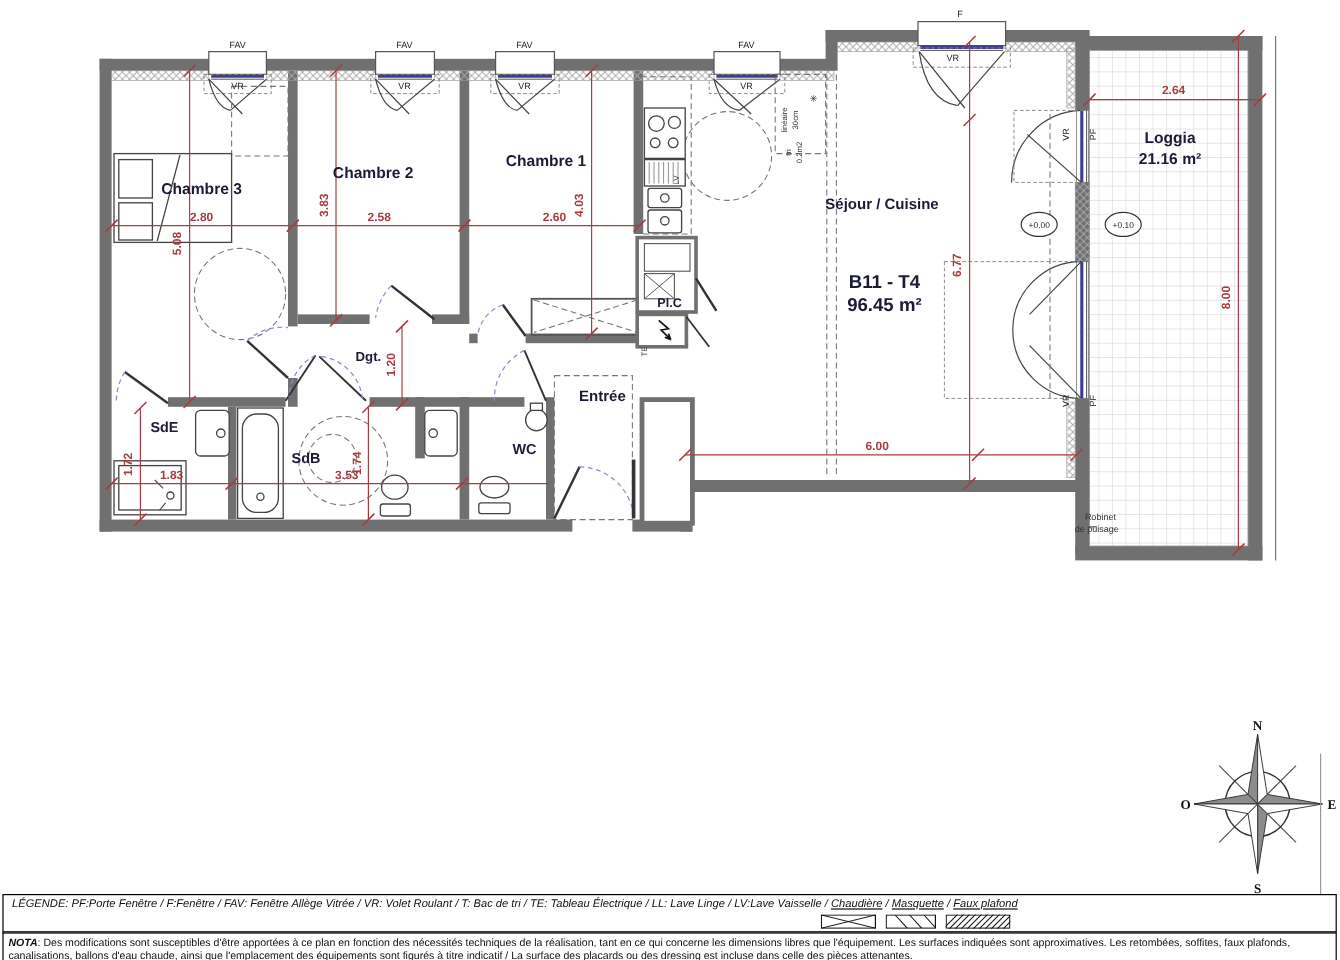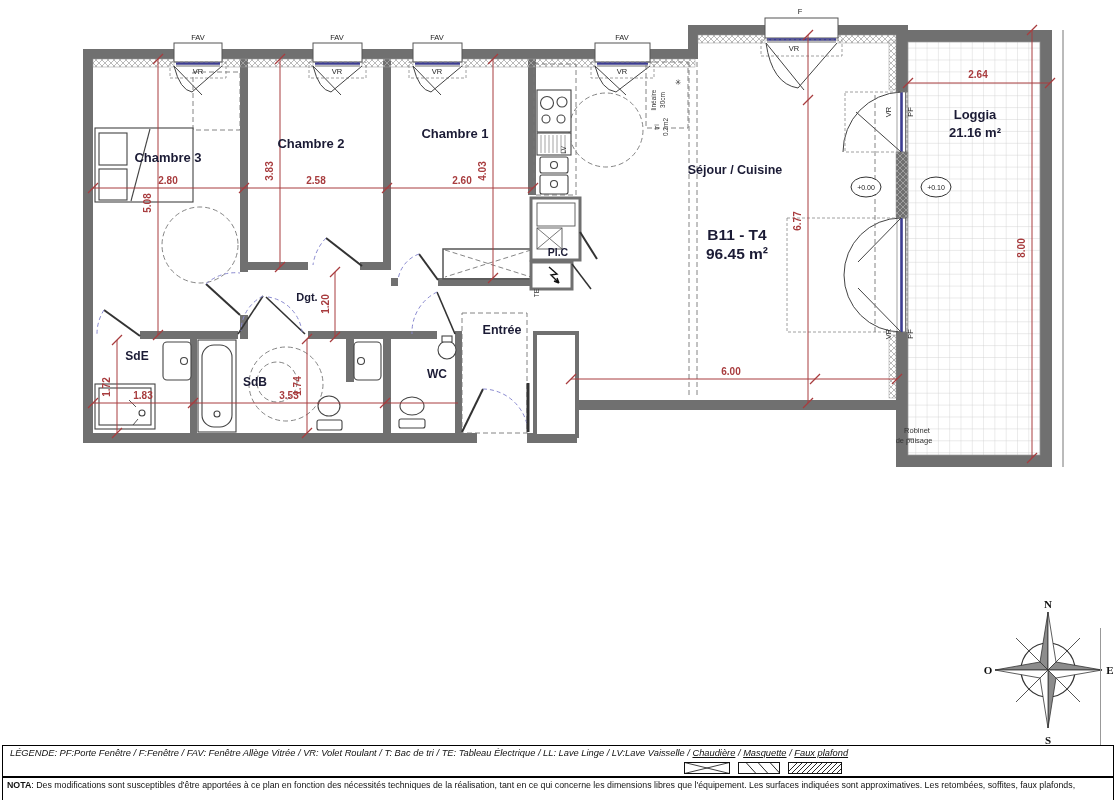--- a/index.html
+++ b/index.html
@@ -24,21 +24,21 @@
   .glzt{stroke:#333;stroke-width:0.7;}
   
   .legend-box{position:absolute;left:2px;right:3px;top:745px;height:30px;border:1px solid #000;
               font-style:italic;font-size:9.3px;color:#111;}
   .legend-line1{position:absolute;left:7px;top:2px;white-space:nowrap;}
   .legend-line1 .u{text-decoration:underline;}
   .legend-line2{position:absolute;left:54px;top:15px;white-space:nowrap;}
   .swatches{position:absolute;left:681px;top:16px;display:flex;gap:8px;}
   .nota-box{position:absolute;left:2px;right:3px;top:777px;height:23px;border:1px solid #000;border-bottom:none;
             font-size:8.8px;color:#111;padding:2px 4px 0 4px;line-height:10.5px;white-space:nowrap;}
-  .nota-box b{font-weight:700;}
+  .nota-box b{font-weight:700;font-style:italic;}
   .frame-line{position:absolute;left:1100px;top:628px;width:1px;height:118px;background:#999;}
 </style>
 </head>
 <body>
 
 <div id="sheet">
 
 <svg id="plan-svg" width="1117" height="745" viewBox="0 0 1117 745">
   <defs>
     <pattern id="xh" width="6" height="6" patternUnits="userSpaceOnUse">
@@ -420,15 +420,16 @@
         </svg>
     <svg width="54" height="12">
           <rect x="0.5" y="0.5" width="53" height="11" fill="none" stroke="#111"></rect>
           <path d="M-2 12 L10 0 M3 12 L15 0 M8 12 L20 0 M13 12 L25 0 M18 12 L30 0 M23 12 L35 0 M28 12 L40 0 M33 12 L45 0 M38 12 L50 0 M43 12 L55 0 M48 12 L60 0" stroke="#111" stroke-width="0.9"></path>
         </svg>
   </div>
 </div>
 
 <div class="nota-box">
   <b>NOTA</b><span>: Des modifications sont susceptibles d'être apportées à ce plan en fonction des nécessités techniques de la réalisation, tant en ce qui concerne les dimensions libres que l'équipement. Les surfaces indiquées sont approximatives. Les retombées, soffites, faux plafonds,</span><br>
+  <span>canalisations, ballons d'eau chaude, ainsi que l'emplacement des équipements sont figurés à titre indicatif / La surface des placards ou des dressing est incluse dans celle des pièces attenantes.</span>
 </div>
 
 </div>
 
 </body></html>

